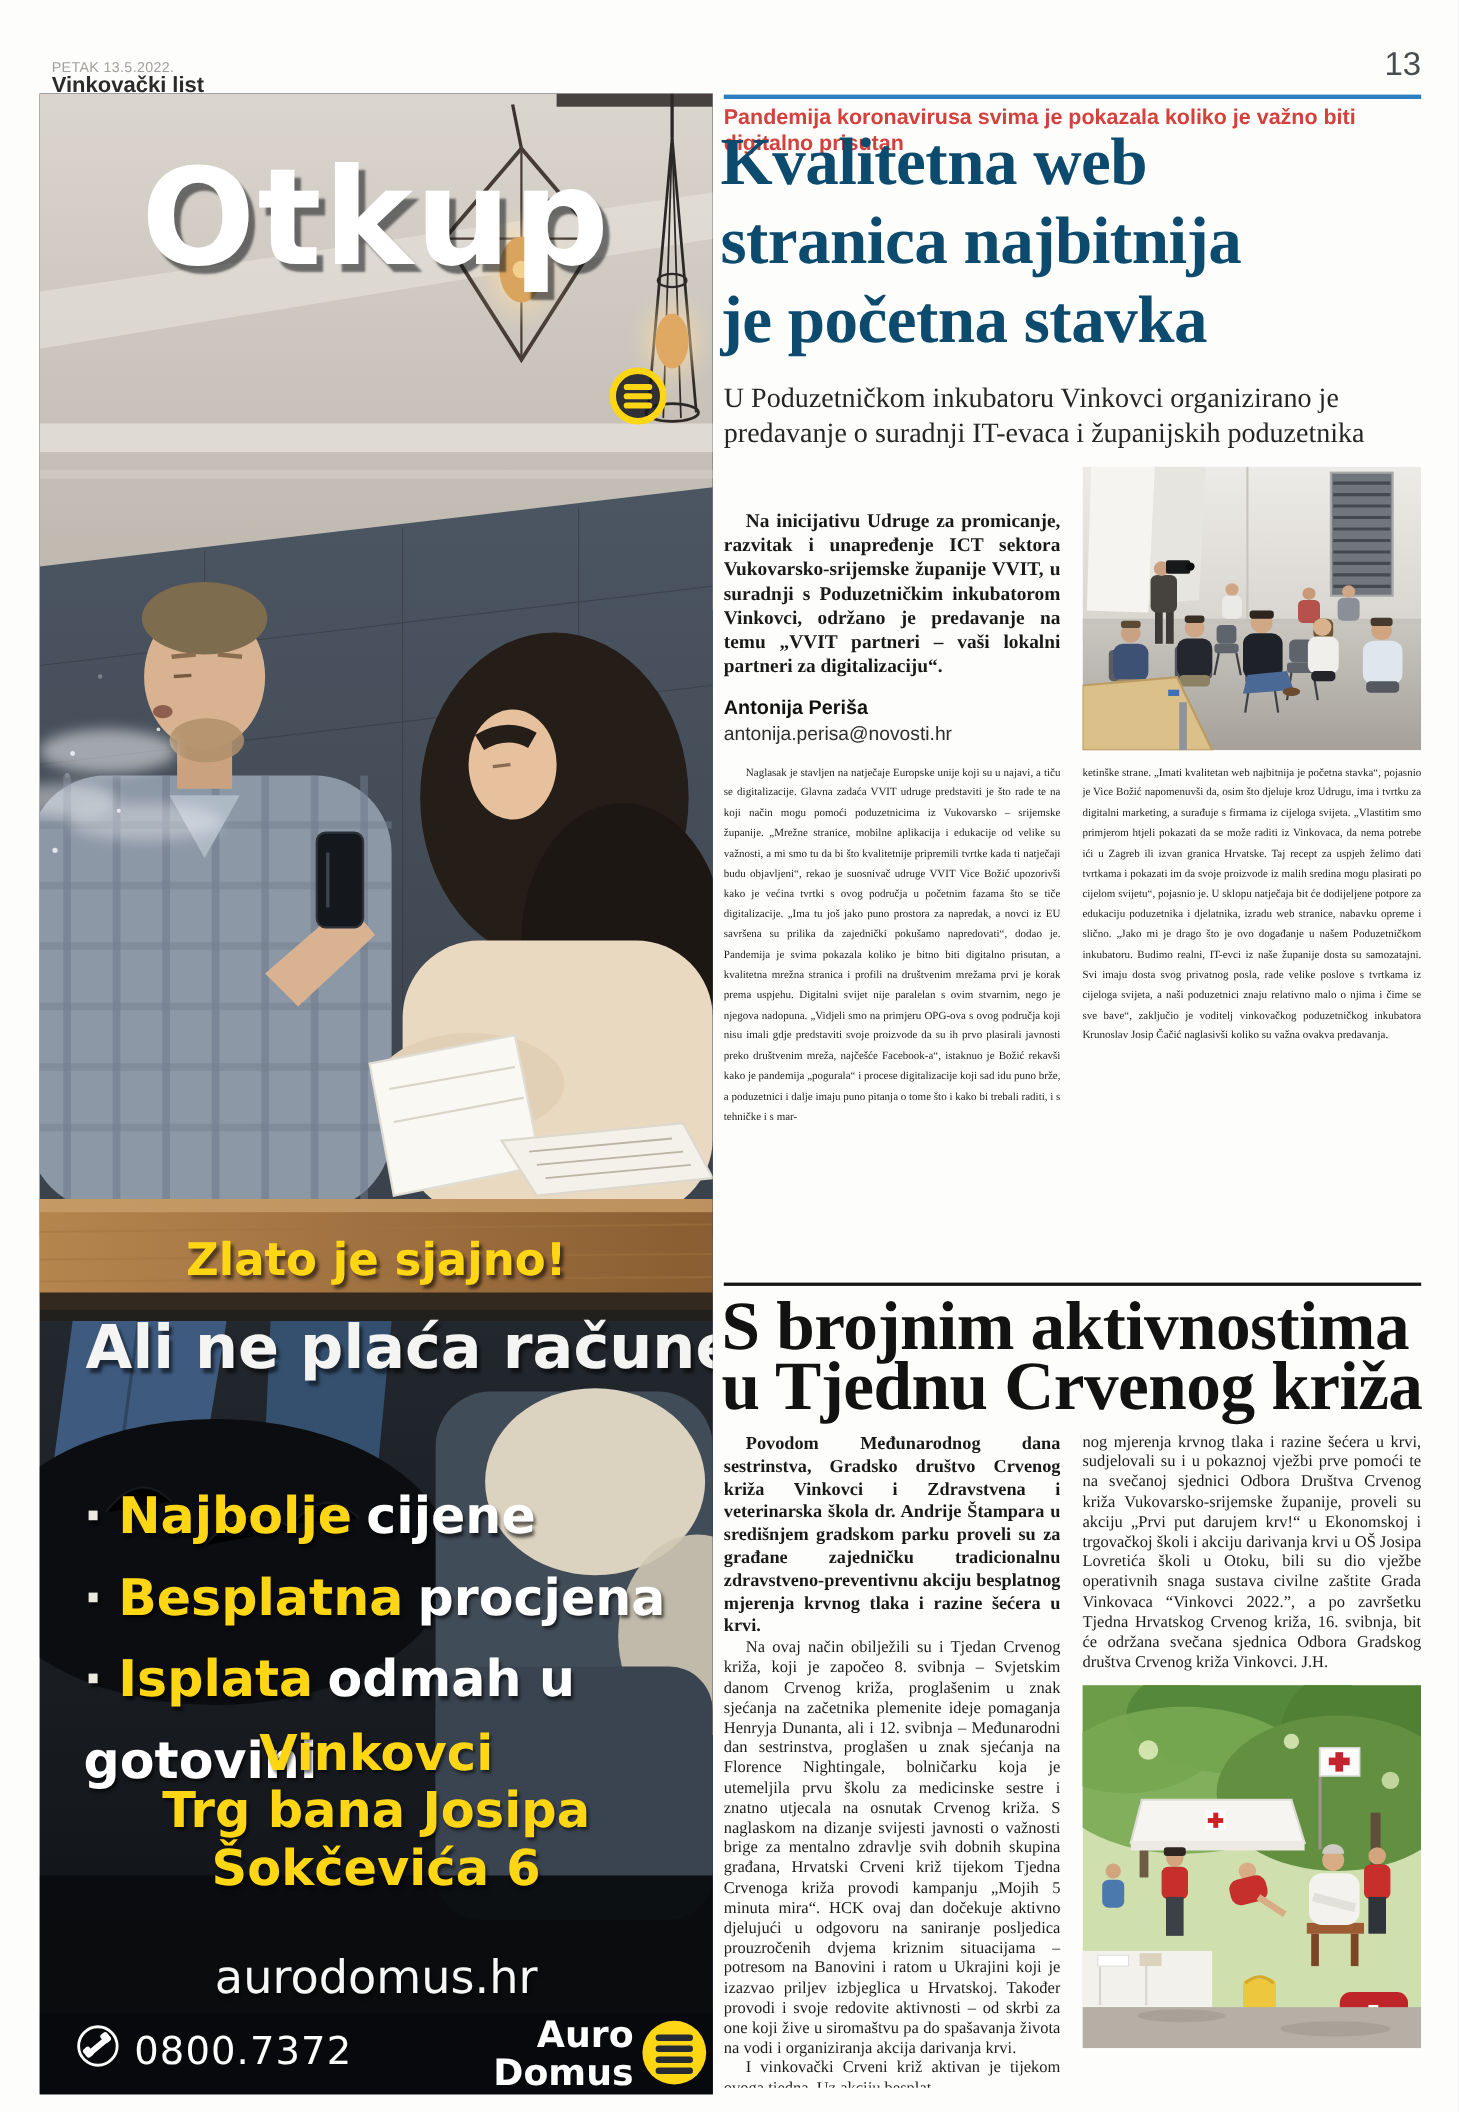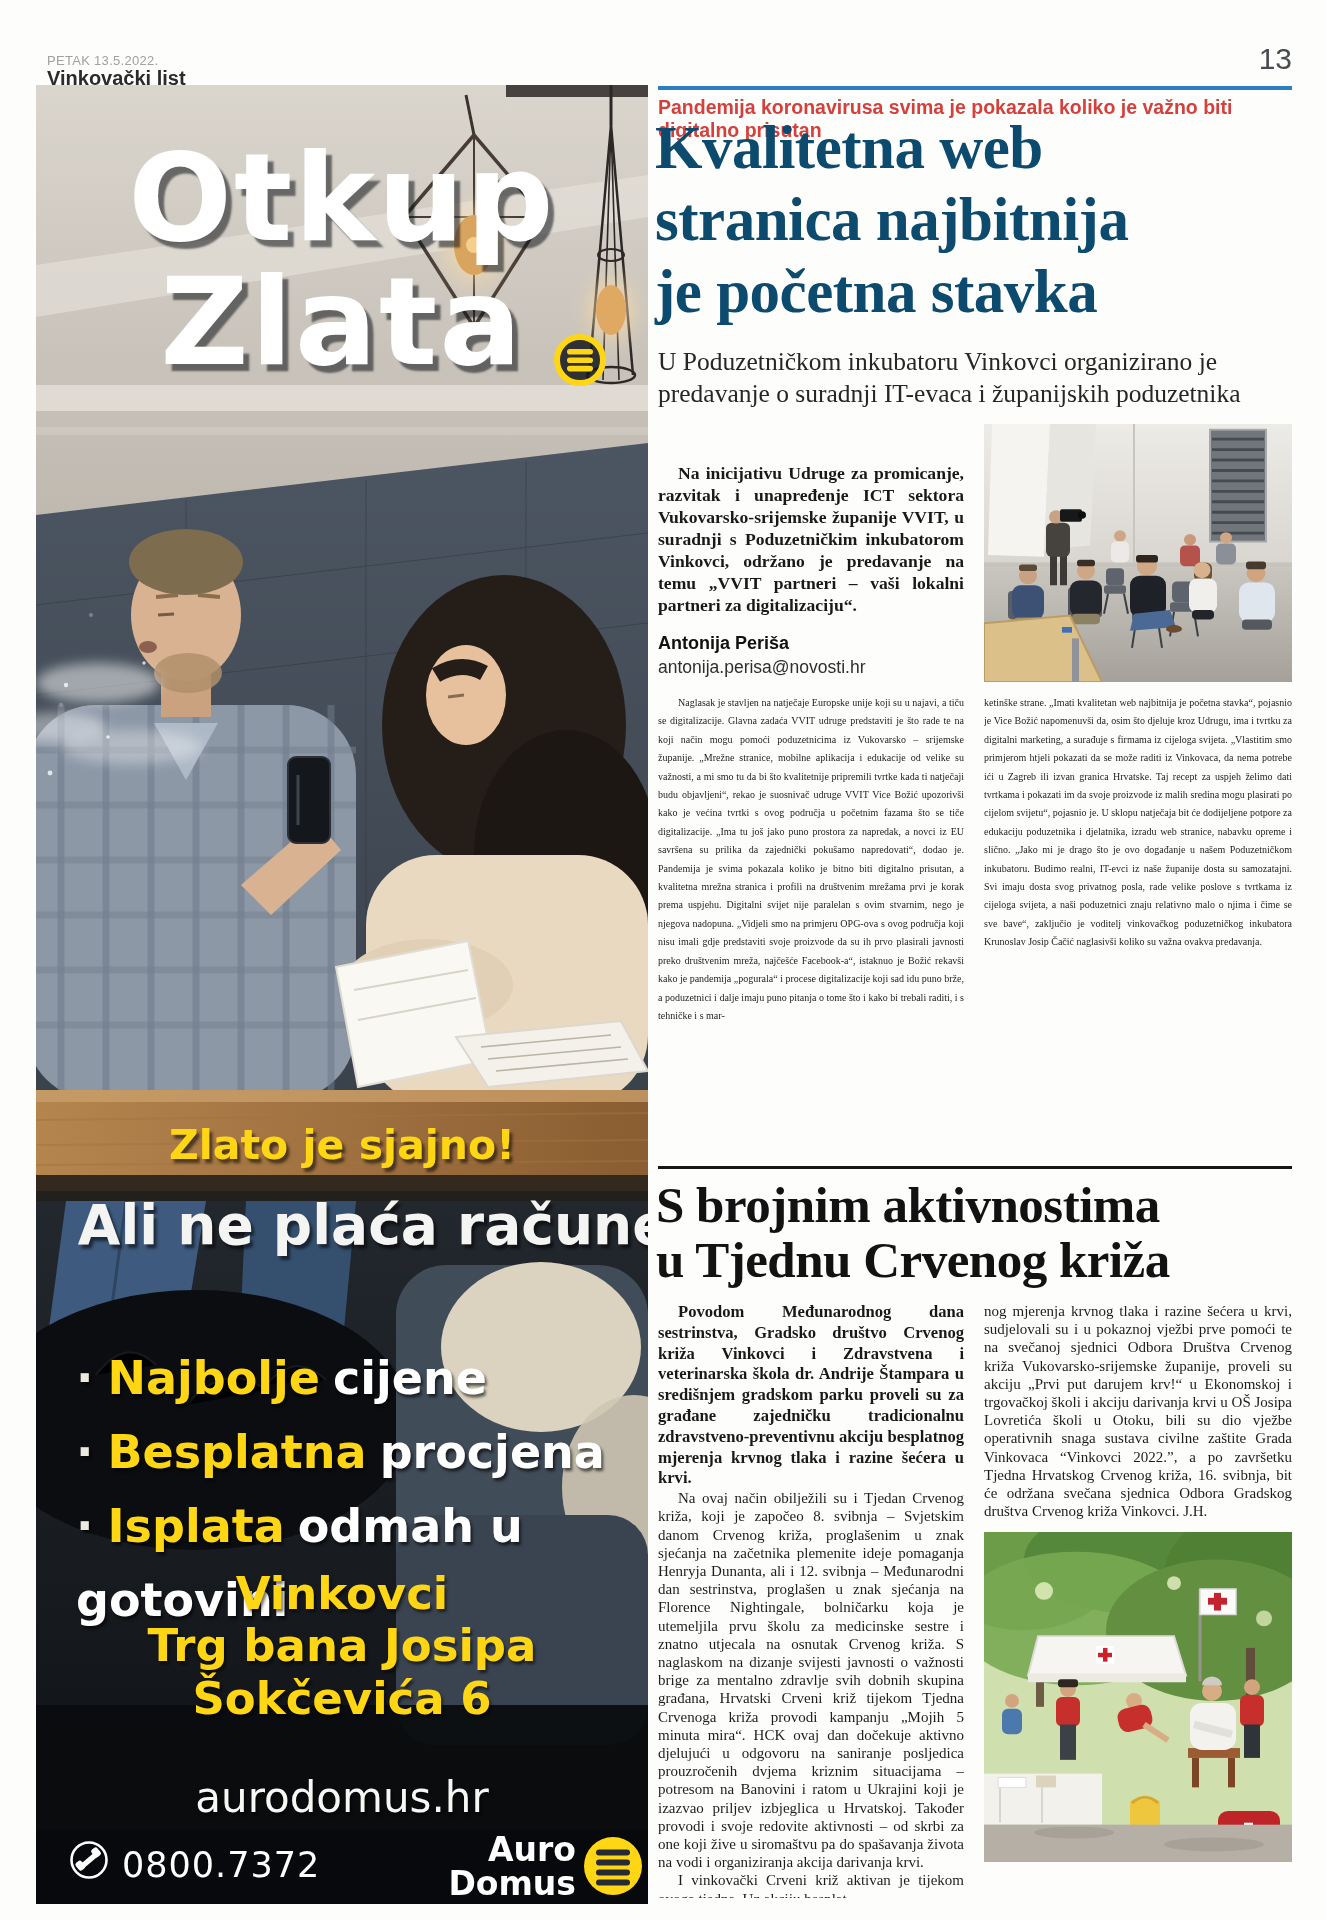--- a/index.html
+++ b/index.html
@@ -32,21 +32,21 @@
             color:#f7f7f5;font-size:42px;text-shadow:2px 3px 3px rgba(0,0,0,.5);}
   .ad-phone{font-family:"DejaVu Sans",sans-serif;font-weight:500;color:#fff;font-size:35px;letter-spacing:1px;}
   .ad-brand{font-family:"DejaVu Sans",sans-serif;font-weight:700;color:#fff;font-size:33px;
             line-height:1.03;text-align:right;width:200px;}
 
   
   .kicker{font-size:19.5px;font-weight:700;color:#d4403c;}
   .headline1{font-family:"Liberation Serif",serif;font-weight:700;font-size:61px;line-height:72px;
              color:#0c4a6e;letter-spacing:-.5px;}
   .subtitle{font-size:25.5px;line-height:32px;color:#262626;}
-  .headline2{font-family:"Liberation Serif",serif;font-weight:700;font-size:51px;line-height:55px;
+  .headline2{font-family:"Liberation Serif",serif;font-weight:700;font-size:63px;line-height:55px;
              color:#121212;letter-spacing:-.5px;}
   .lead{font-family:"Liberation Serif",serif;font-weight:700;font-size:17.6px;line-height:22px;
         text-align:justify;color:#191919;margin-top:44px;}
   .lead p,.bodytext p{margin:0;text-indent:20px;}
   .byline-name{font-size:18px;font-weight:700;color:#111;margin-top:17px;}
   .byline-mail{font-size:17.5px;color:#2e2e2e;margin-top:3px;}
   .bodytext{font-family:"Liberation Serif",serif;font-size:10px;line-height:18.4px;
             text-align:justify;color:#1d1d1d;}
   .bodytext.cont p{text-indent:0;}
   .a2 .bodytext{font-size:15px;line-height:18.2px;}
@@ -227,21 +227,20 @@
       </g>
       <rect x="360" y="1180" width="252" height="480" rx="50" fill="#414c59"></rect>
       <ellipse cx="505" cy="1262" rx="100" ry="85" fill="#dbd2bf"></ellipse>
       <ellipse cx="598" cy="1402" rx="72" ry="92" fill="#cfc6b2" opacity=".9"></ellipse>
       <rect x="360" y="1430" width="252" height="230" rx="40" fill="#3a4450"></rect>
       <rect x="0" y="1620" width="612" height="199" fill="#0a0c0e" opacity=".92"></rect>
       <rect x="0" y="1745" width="612" height="74" fill="#05070a" opacity=".45"></rect>
     </svg>
 
     <div class="abs ad-title" style="top:52px;">Otkup</div>
-    <div class="abs ad-title" style="top:176px;">Zlata</div>
 
     <svg class="abs" style="left:517px;top:248px;" width="54" height="54" viewBox="0 0 54 54">
       <circle cx="27" cy="27" r="24" fill="#15181c" opacity=".85"></circle>
       <circle cx="27" cy="27" r="23" fill="none" stroke="#ffd613" stroke-width="6"></circle>
       <rect x="14" y="16" width="26" height="5.6" rx="2.8" fill="#ffd613"></rect>
       <rect x="14" y="24.4" width="26" height="5.6" rx="2.8" fill="#ffd613"></rect>
       <rect x="14" y="32.8" width="26" height="5.6" rx="2.8" fill="#ffd613"></rect>
     </svg>
 
     <div class="abs ad-slogan1" style="top:1036px;">Zlato je sjajno!</div>

